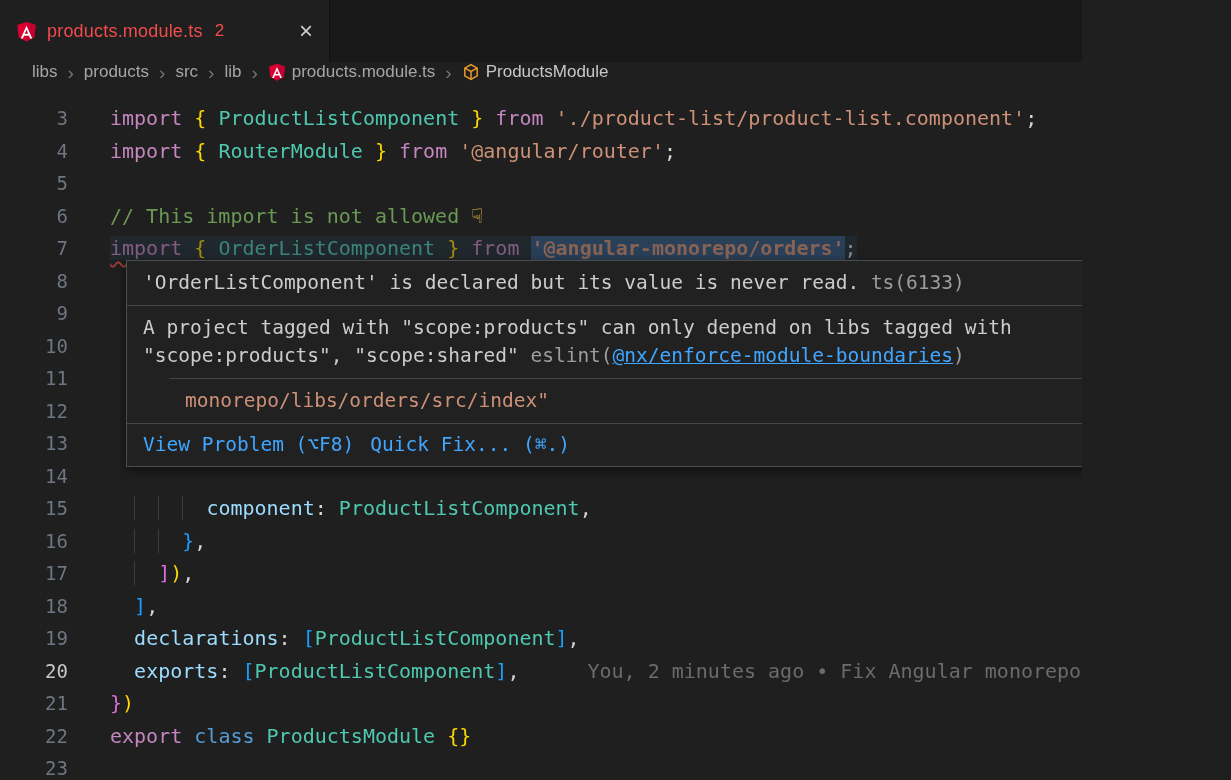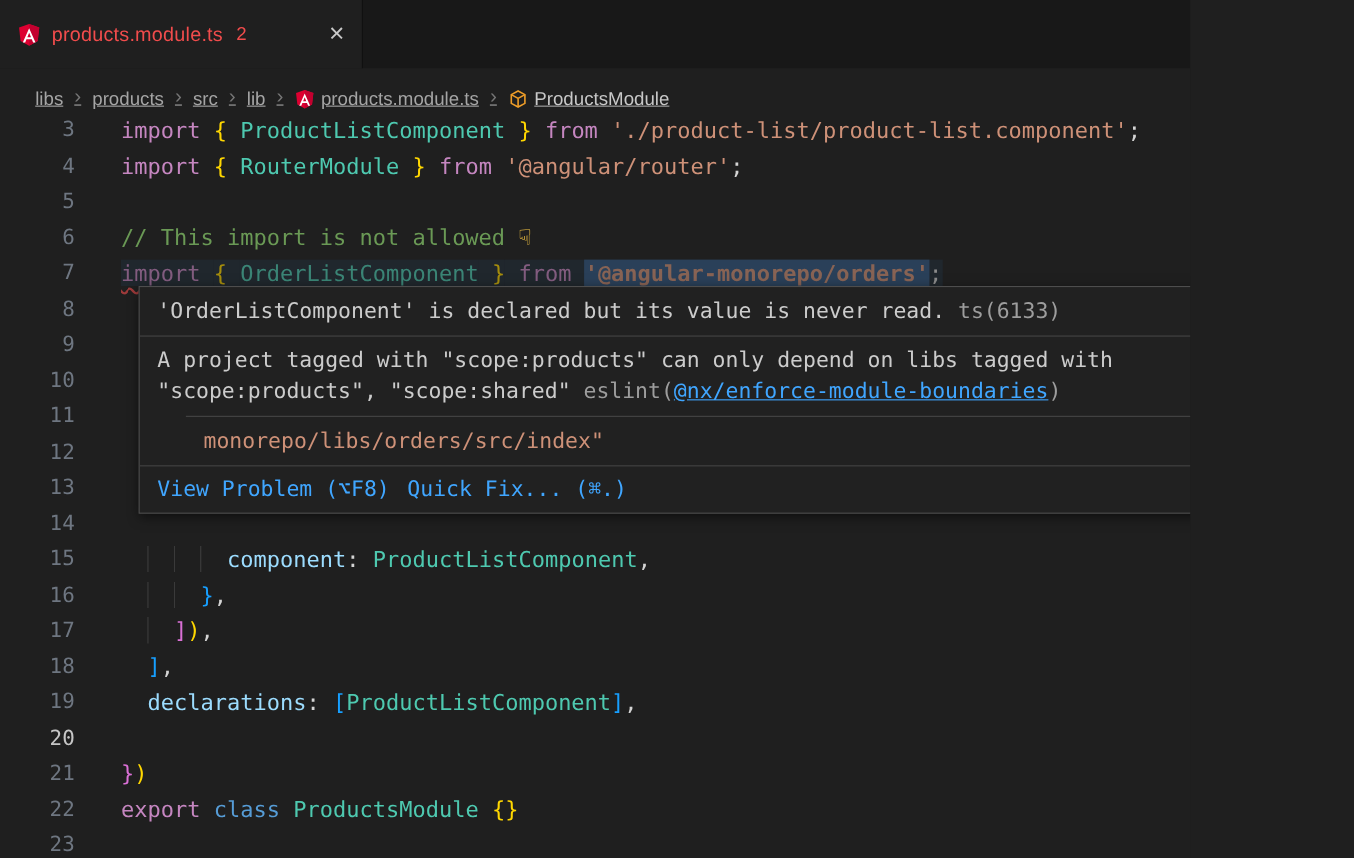--- a/index.html
+++ b/index.html
@@ -11,22 +11,22 @@
   .tab-bar { height:62px; background:#181818; display:flex; align-items:stretch; }
   .tab { display:flex; align-items:center; gap:10px; background:#1f1f1f; padding:0 16px;
          width:330px; border-right:1px solid #101010; cursor:pointer; }
   .tab-icon { display:flex; align-items:center; }
   .tab-icon svg { width:21px; height:21px; }
   .tab-title { color:#f14c4c; font-size:18px; letter-spacing:.2px; }
   .tab-badge { color:#f14c4c; font-size:17px; margin-left:2px; }
   .tab-close { margin-left:auto; color:#c9c9c9; font-size:24px; line-height:20px; cursor:pointer; }
 
   
-  .breadcrumbs { height:38px; display:flex; align-items:flex-end; padding-left:32px; gap:9px;
-                 background:#1f1f1f; font-size:17px; color:#a5a5a5;text-decoration:underline; }
+  .breadcrumbs { height:38px; display:flex; align-items:flex-start; padding-left:32px; gap:9px;
+                 background:#1f1f1f; font-size:17px; color:#a5a5a5; }
   .bc-item { display:flex; align-items:center; gap:6px; cursor:pointer; }
   .bc-item:last-child { color:#c8c8c8; }
   .bc-sep { color:#767676; font-size:19px; padding:0 1px; }
   .bc-icon { display:flex; align-items:center; }
   .bc-icon svg { width:18px; height:18px; }
 
   
   .editor { position:relative; padding-top:2px;
             font-family:"DejaVu Sans Mono","Liberation Mono",monospace; font-size:20px; }
   .line { display:flex; height:32.5px; line-height:32.5px; }
@@ -187,20 +187,21 @@
         <div class="line">
           <div class="num">18</div>
           <div class="code"><span>  </span><span class="b3">]</span><span class="pun">,</span></div>
         </div>
         <div class="line">
           <div class="num">19</div>
           <div class="code"><span>  </span><span class="prop">declarations</span><span class="pun">: </span><span class="b3">[</span><span class="type">ProductListComponent</span><span class="b3">]</span><span class="pun">,</span></div>
         </div>
         <div class="line active">
           <div class="num">20</div>
+          <div class="code"><span>  </span><span class="prop">exports</span><span class="pun">: </span><span class="b3">[</span><span class="type">ProductListComponent</span><span class="b3">]</span><span class="pun">,</span><span class="blame">You, 2 minutes ago • Fix Angular monorepo</span></div>
         </div>
         <div class="line">
           <div class="num">21</div>
           <div class="code"><span class="b2">}</span><span class="b1">)</span></div>
         </div>
         <div class="line">
           <div class="num">22</div>
           <div class="code"><span class="kw">export </span><span class="kwb">class </span><span class="type">ProductsModule</span><span> </span><span class="b1">{}</span></div>
         </div>
         <div class="line">

